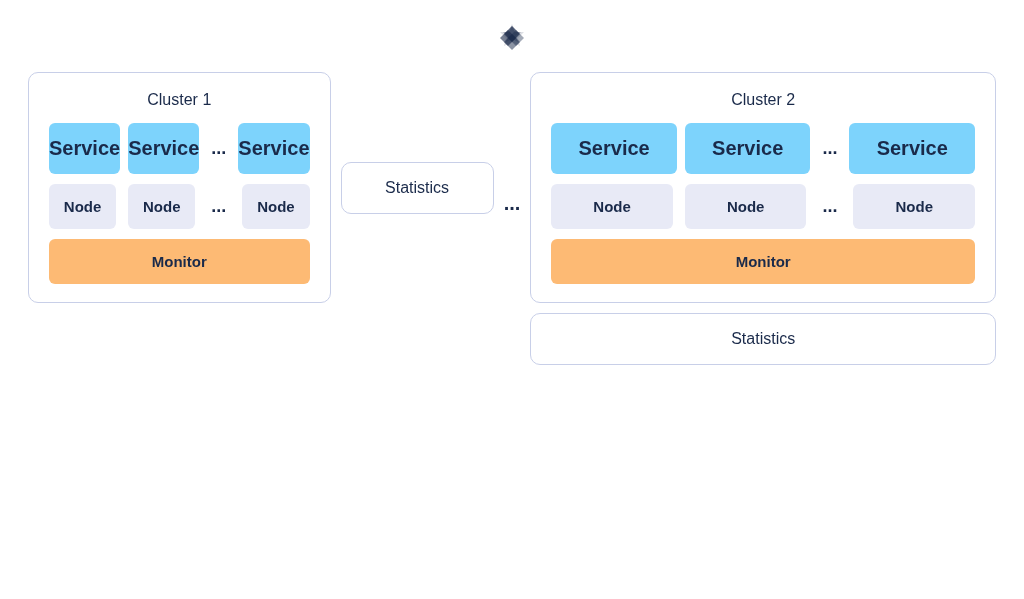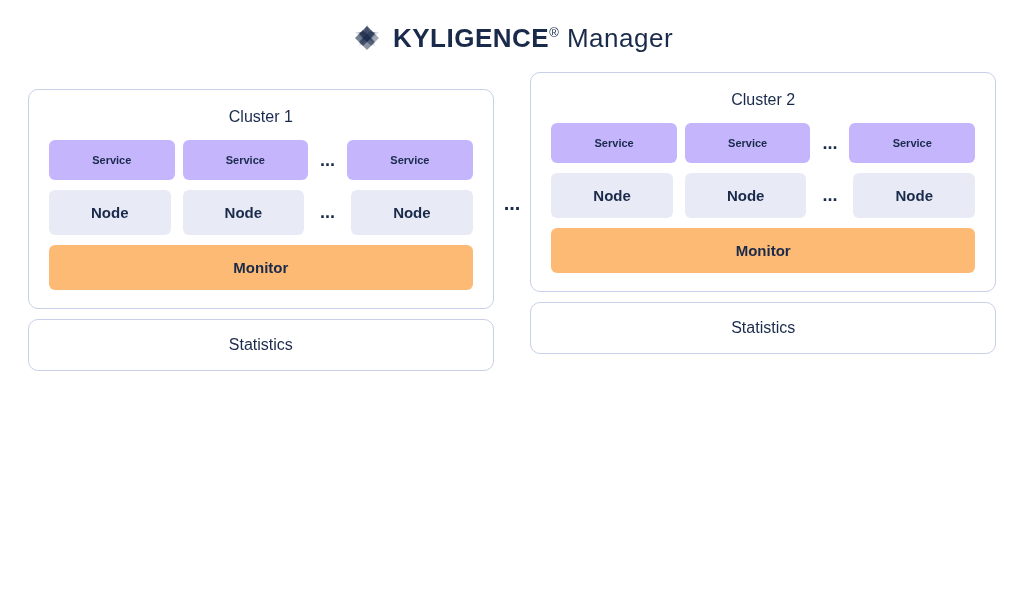--- a/index.html
+++ b/index.html
@@ -60,26 +60,25 @@
       justify-content: center;
       width: 100%;
       padding: 0 28px;
       gap: 0;
       flex: 1;
     }
 
     
     .left-section {
       display: flex;
-      flex-direction: column;
+      flex-direction: row;
       align-items: center;
       flex: 1;
       max-width: 470px;
       gap: 10px;
-      margin-top: 17px;
     }
 
     
     .right-section {
       display: flex;
       flex-direction: column;
       align-items: center;
       flex: 1;
       max-width: 470px;
       gap: 10px;
@@ -105,26 +104,26 @@
     
     .service-row {
       display: flex;
       flex-direction: row;
       align-items: center;
       gap: 8px;
       margin-bottom: 10px;
     }
 
     .service-box {
-      background: #c4b5fd;
+      background: #7dd3fc;
       border-radius: 6px;
       padding: 14px 0;
       flex: 1;
       text-align: center;
-      font-size: 11px;
+      font-size: 20px;
       font-weight: 600;
       color: #1a2a4a;
     }
 
     .ellipsis-label {
       font-size: 18px;
       color: #1a2a4a;
       font-weight: 600;
       padding: 0 4px;
       flex-shrink: 0;
@@ -197,23 +196,20 @@
       <path d="M16 4L13 10L7 10L12 14L10 20L16 17L22 20L20 14L25 10L19 10Z" fill="#1a2a4a" opacity="0.3"></path>
 
       <g transform="translate(16,16)">
         <polygon points="0,-12 8,-4 0,4 -8,-4" fill="#1a2a4a" opacity="0.7"></polygon>
         <polygon points="0,-4 8,4 0,12 -8,4" fill="#1a2a4a" opacity="0.5"></polygon>
         <polygon points="-12,0 -4,-8 4,0 -4,8" fill="#1a2a4a" opacity="0.6"></polygon>
         <polygon points="4,-8 12,0 4,8 -4,0" fill="#1a2a4a" opacity="0.4"></polygon>
       </g>
     </svg>
   </span>
-  <div class="header-title">
-    <span class="brand">KYLIGENCE</span><span class="reg">®</span><span class="manager"> Manager</span>
-  </div>
 </div>
 
 <div class="main-content">
 
   <div class="left-section">
 
     <div class="cluster-box">
       <div class="cluster-title">Cluster 1</div>
 
       <div class="service-row">

